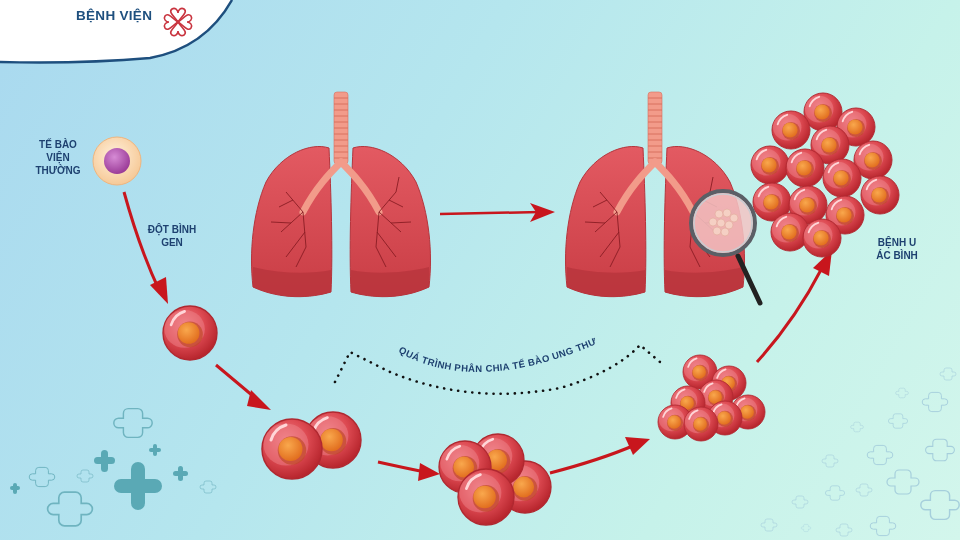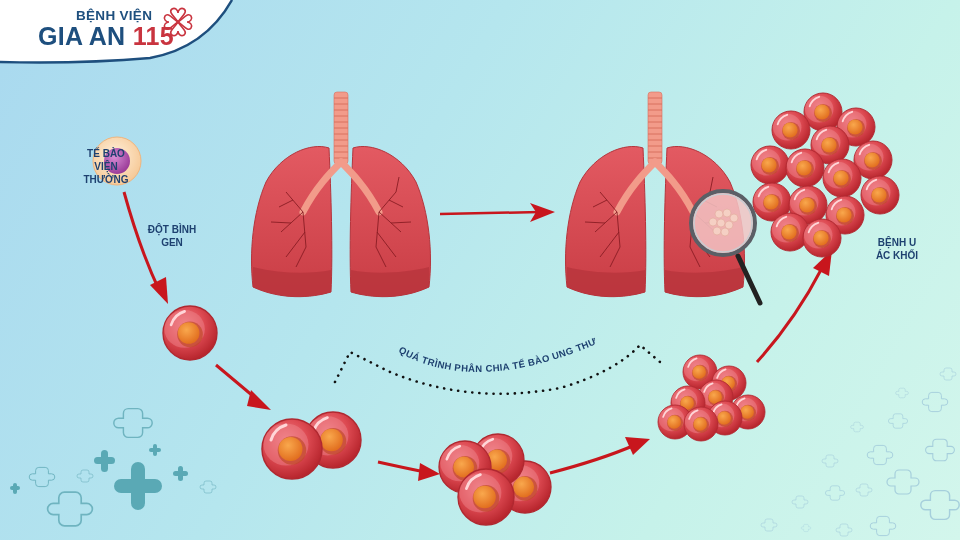--- a/index.html
+++ b/index.html
@@ -68,21 +68,20 @@
   <path d="M0,62 Q80,64 150,58 Q205,48 232,0" fill="none" stroke="#1e4f7e" stroke-width="2.5"></path>
   <g transform="translate(178,22)" fill="none" stroke="#c9343f" stroke-width="1.6">
     <path d="M0,0 C-4,-6 -10,-10 -6,-13 C-3,-15 0,-12 0,-9 C0,-12 3,-15 6,-13 C10,-10 4,-6 0,0Z"></path>
     <path d="M0,0 C-4,6 -10,10 -6,13 C-3,15 0,12 0,9 C0,12 3,15 6,13 C10,10 4,6 0,0Z"></path>
     <path d="M0,0 C-6,-4 -10,-10 -13,-6 C-15,-3 -12,0 -9,0 C-12,0 -15,3 -13,6 C-10,10 -6,4 0,0Z"></path>
     <path d="M0,0 C6,-4 10,-10 13,-6 C15,-3 12,0 9,0 C12,0 15,3 13,6 C10,10 6,4 0,0Z"></path>
   </g>
 </svg>
 <div class="logo-text">
   <div class="logo-l1">BỆNH VIỆN</div>
-  <div class="logo-l2"><span>GIA AN</span> <span class="num">115</span></div>
 </div>
 
 <svg width="960" height="540">
   <defs>
     <radialGradient id="cellG" cx="40%" cy="35%" r="65%">
       <stop offset="0%" stop-color="#f07f86"></stop>
       <stop offset="55%" stop-color="#dd4a52"></stop>
       <stop offset="100%" stop-color="#b8262e"></stop>
     </radialGradient>
     <radialGradient id="nucG" cx="40%" cy="35%" r="65%">
@@ -308,25 +307,25 @@
       </g>
   </g>
 
   <g>
     <path id="dotCurve" d="M335,382 L350,352 Q370,362 390,372 Q470,405 560,388 Q615,372 640,345 L660,362" fill="none" stroke="#111" stroke-width="2.6" stroke-dasharray="0.1 7" stroke-linecap="round"></path>
     <path id="textCurve" d="M398,352 Q480,398 610,338" fill="none"></path>
     <text class="curve-text"><textPath href="#textCurve">QUÁ TRÌNH PHÂN CHIA TẾ BÀO UNG THƯ</textPath></text>
   </g>
 </svg>
 
-<div class="label" style="left:28px;top:147px;width:60px;margin-left:48px;">
+<div class="label" style="left:28px;top:138px;width:60px;">
   <div>TẾ BÀO</div>
   <div>VIỆN</div>
   <div>THƯỜNG</div>
 </div>
 <div class="label" style="left:137px;top:223px;width:70px;">
   <div>ĐỘT BÌNH</div>
   <div>GEN</div>
 </div>
 <div class="label" style="left:862px;top:236px;width:70px;">
   <div>BỆNH U</div>
-  <div>ÁC KHỐI</div>
+  <div>ÁC BÌNH</div>
 </div>
 
 </body></html>

